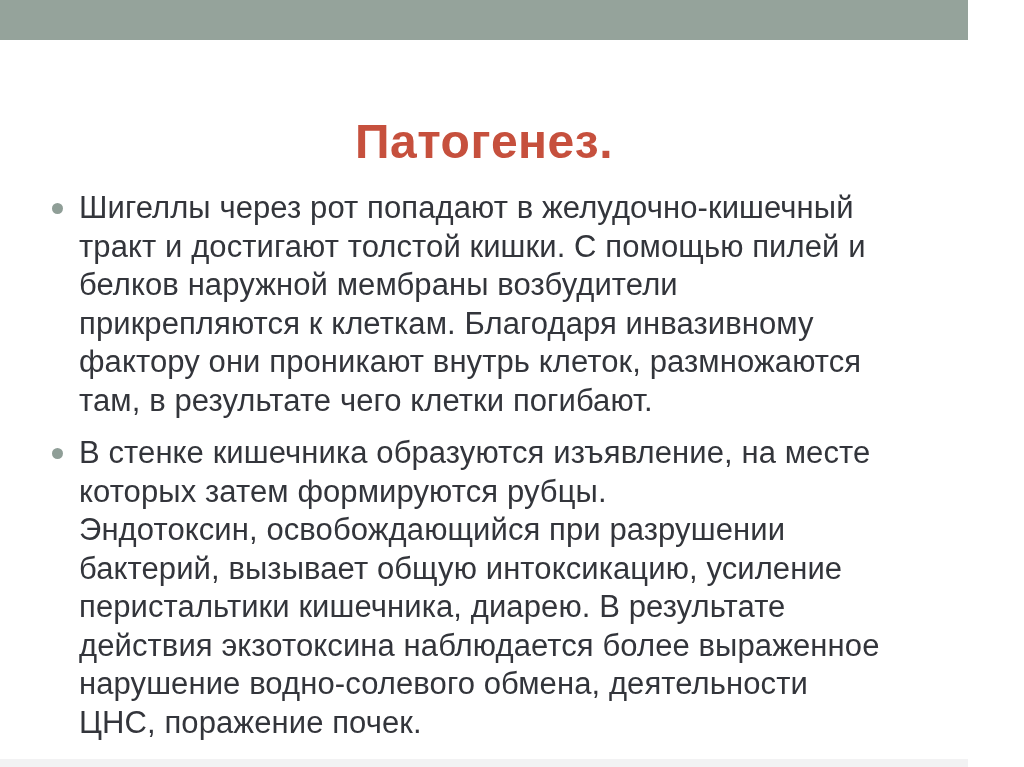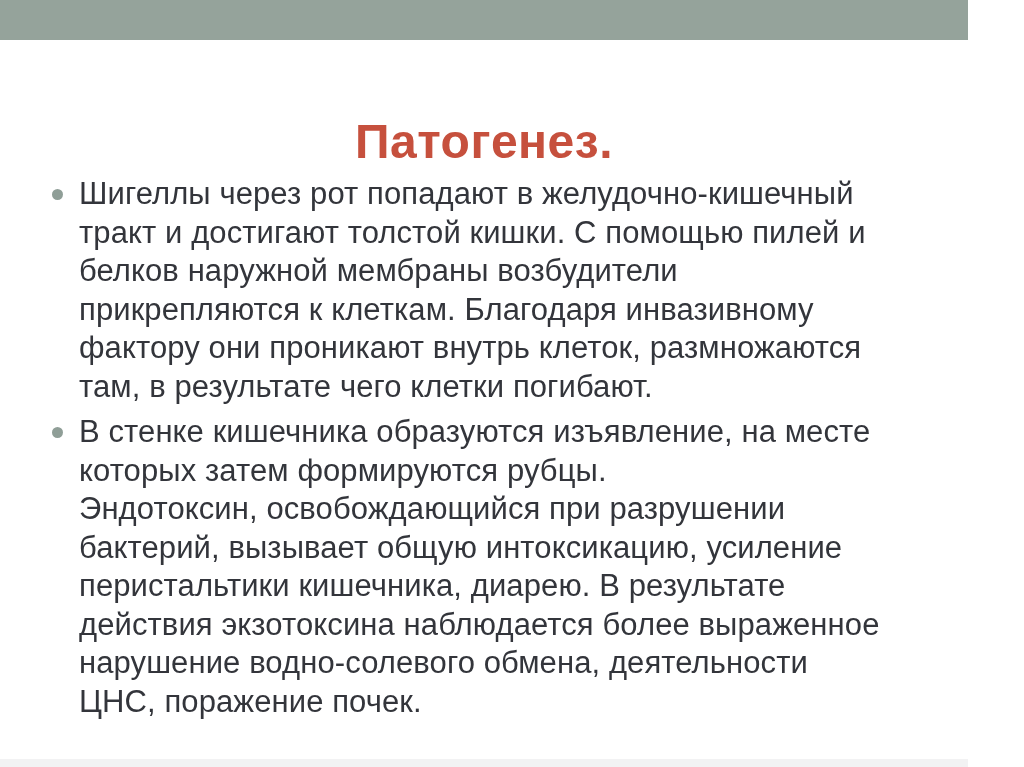--- a/index.html
+++ b/index.html
@@ -45,20 +45,21 @@
   .content {
     position: absolute;
     top: 175px;
     left: 52px;
     width: 910px;
   }
   .bullet-item {
     display: flex;
     align-items: flex-start;
     margin-bottom: 7px;
+    margin-top: 14px;
   }
   .bullet-dot {
     flex: 0 0 auto;
     width: 11px;
     height: 11px;
     border-radius: 50%;
     background: #8f9e97;
     margin-top: 14px;
     margin-right: 16px;
   }

